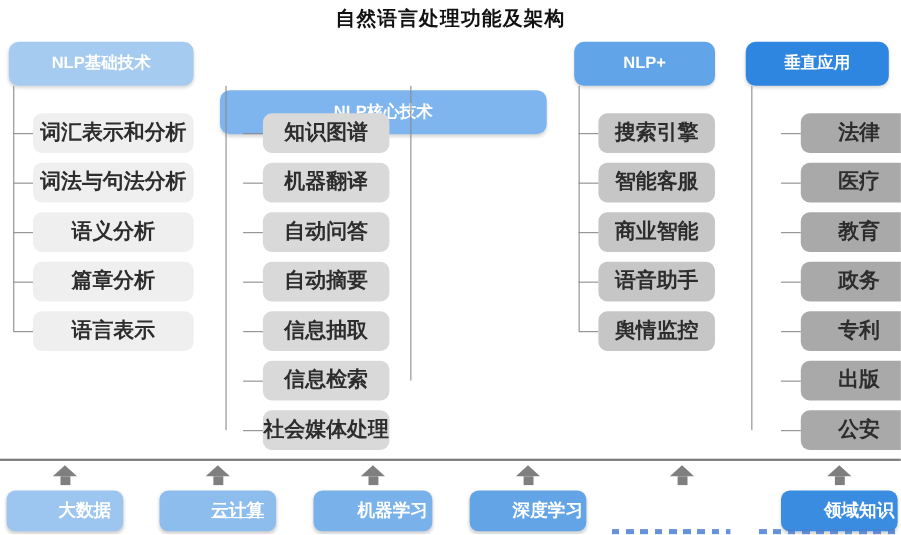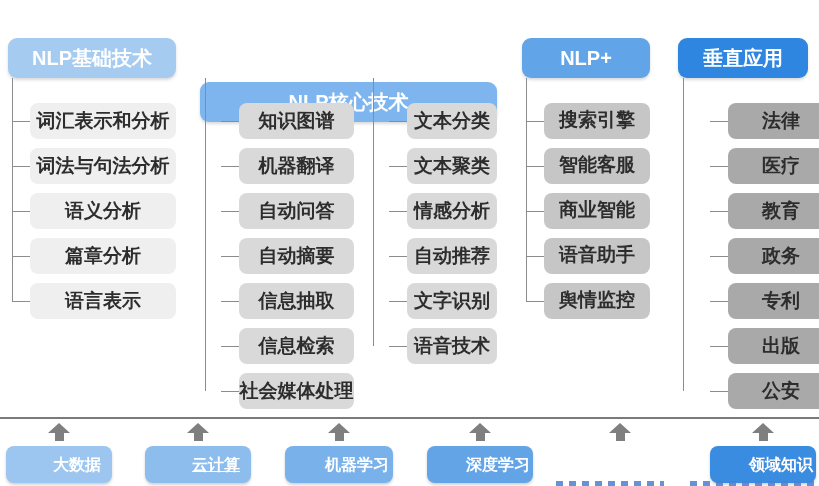--- a/index.html
+++ b/index.html
@@ -9,21 +9,21 @@
     font-family:"Liberation Sans","DejaVu Sans",sans-serif;
   }
   .title{
     position:absolute;top:5px;left:0;width:100%;text-align:center;
     font-size:18px;font-weight:bold;color:var(--title_text,#111);
     letter-spacing:1px;
   }
   
   .hdr{
     position:absolute;top:38px;height:40px;border-radius:9px;
-    color:var(--header_text,#fff);font-size:20px;font-weight:bold;
+    color:var(--header_text,#fff);font-size:15px;font-weight:bold;
     text-align:center;line-height:40px;
     box-shadow:0 2px 3px rgba(0,0,0,.15);
   }
   .h1{left:8px;width:168px;background:var(--header1,#a5cbf1);}
   .h2{left:200px;width:297px;background:var(--header2,#7eb5ee);margin-top:44px;}
   .h3{left:522px;width:128px;background:var(--header3,#61a5e8);}
   .h4{left:678px;width:130px;background:var(--header4,#2f86e0);}
   
   .vline{position:absolute;width:1px;background:var(--line,#8c8c8c);top:78px;}
   .v1{left:12px;height:223px;}
@@ -83,20 +83,21 @@
     background:repeating-linear-gradient(90deg,var(--watermark,#4b7fd0) 0 7px,transparent 7px 13px);
   }
   .wm1{left:556px;width:108px;}
   .wm2{left:690px;width:125px;}
 </style>
 </head>
 <body>
 
 <div id="canvas">
 
+  <div class="title">自然语言处理功能及架构</div>
 
   <div class="hdr h1">NLP基础技术</div>
   <div class="hdr h2">NLP核心技术</div>
   <div class="hdr h3">NLP+</div>
   <div class="hdr h4">垂直应用</div>
 
   <div class="vline v1"></div>
   <div class="vline v2a"></div>
   <div class="vline v2b"></div>
   <div class="vline v3"></div>
@@ -115,29 +116,20 @@
 
   <div class="item">知识图谱</div>
       <div class="item">机器翻译</div>
       <div class="item">自动问答</div>
       <div class="item">自动摘要</div>
       <div class="item">信息抽取</div>
       <div class="item">信息检索</div>
       <div class="item">社会媒体处理</div>
     </div>
 
-  <div class="stack s2b">
-
-  <div class="item">文本分类</div>
-      <div class="item">文本聚类</div>
-      <div class="item">情感分析</div>
-      <div class="item">自动推荐</div>
-      <div class="item">文字识别</div>
-      <div class="item">语音技术</div>
-    </div>
 
   <div class="stack s3">
 
   <div class="item">搜索引擎</div>
       <div class="item">智能客服</div>
       <div class="item">商业智能</div>
       <div class="item">语音助手</div>
       <div class="item">舆情监控</div>
     </div>
 

